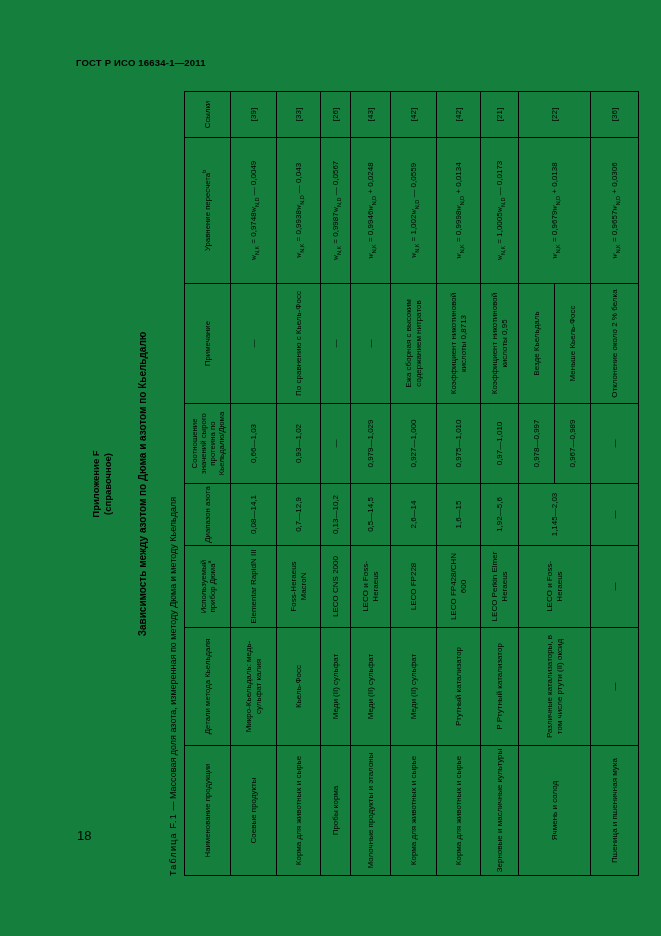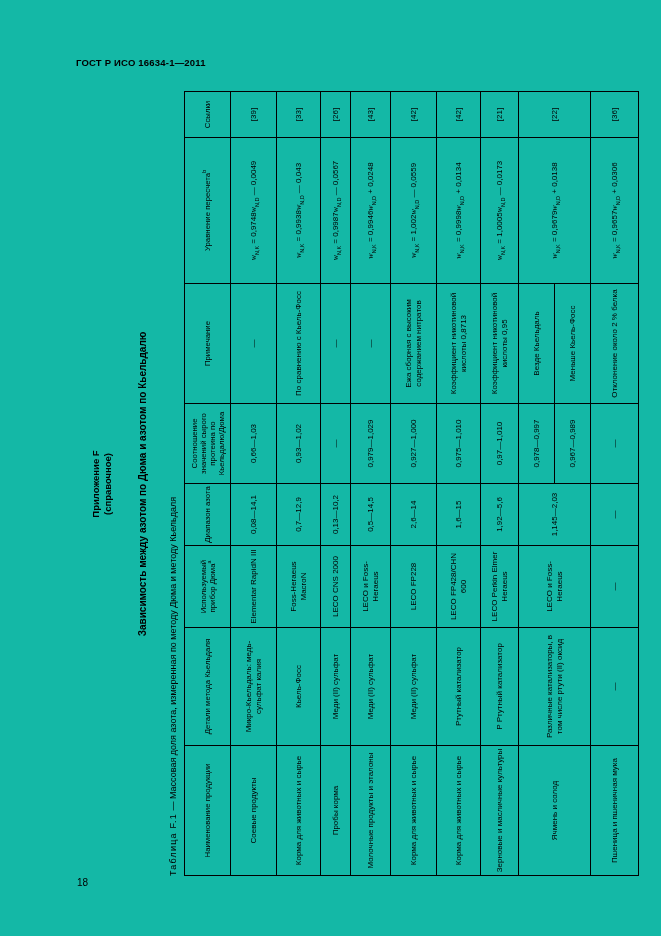--- a/index.html
+++ b/index.html
@@ -1,30 +1,30 @@
 <!DOCTYPE html>
 <html><head>
 <meta charset="utf-8">
 <style>
   html,body{margin:0;padding:0;background:#ffffff;}
   .page{
     position:relative;
     width:661px;height:936px;
-    background:#14b8a6;
+    background:#15803d;
     overflow:hidden;
     font-family:"Liberation Sans","DejaVu Sans",sans-serif;
     color:#000;
   }
   .running-header{
     position:absolute;left:76px;top:57px;
     font-size:9.5px;font-weight:bold;letter-spacing:.2px;
   }
   .page-number{
-    position:absolute;left:77px;top:877px;
-    font-size:10px;
+    position:absolute;left:77px;top:828px;
+    font-size:13px;
   }
   
   .rotated-block{
     position:absolute;left:86px;top:876px;
     width:784px;height:560px;
     transform-origin:0 0;
     transform:rotate(-90deg);
   }
   .annex{ text-align:center;font-weight:bold;font-size:9.5px;line-height:12px;padding-top:4px;}
   .main-title{ text-align:center;font-weight:bold;font-size:10px;line-height:13px;margin-top:22px;}

